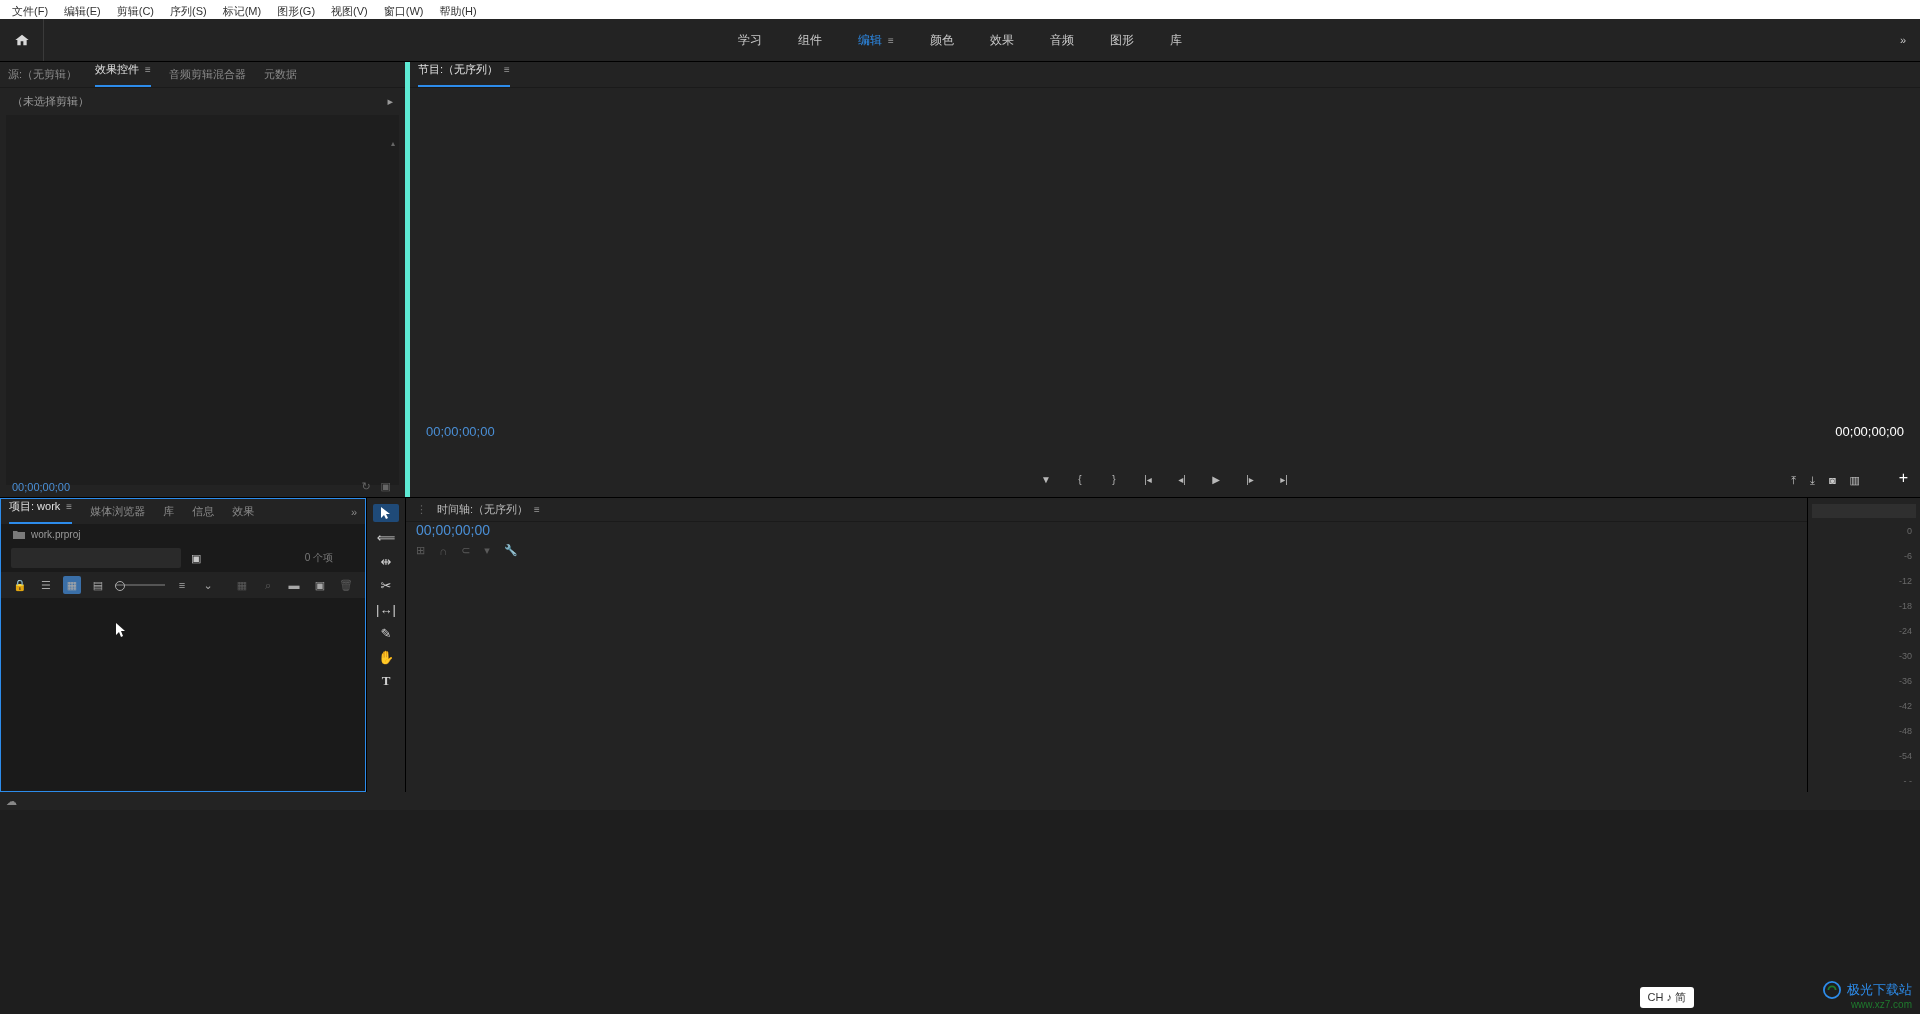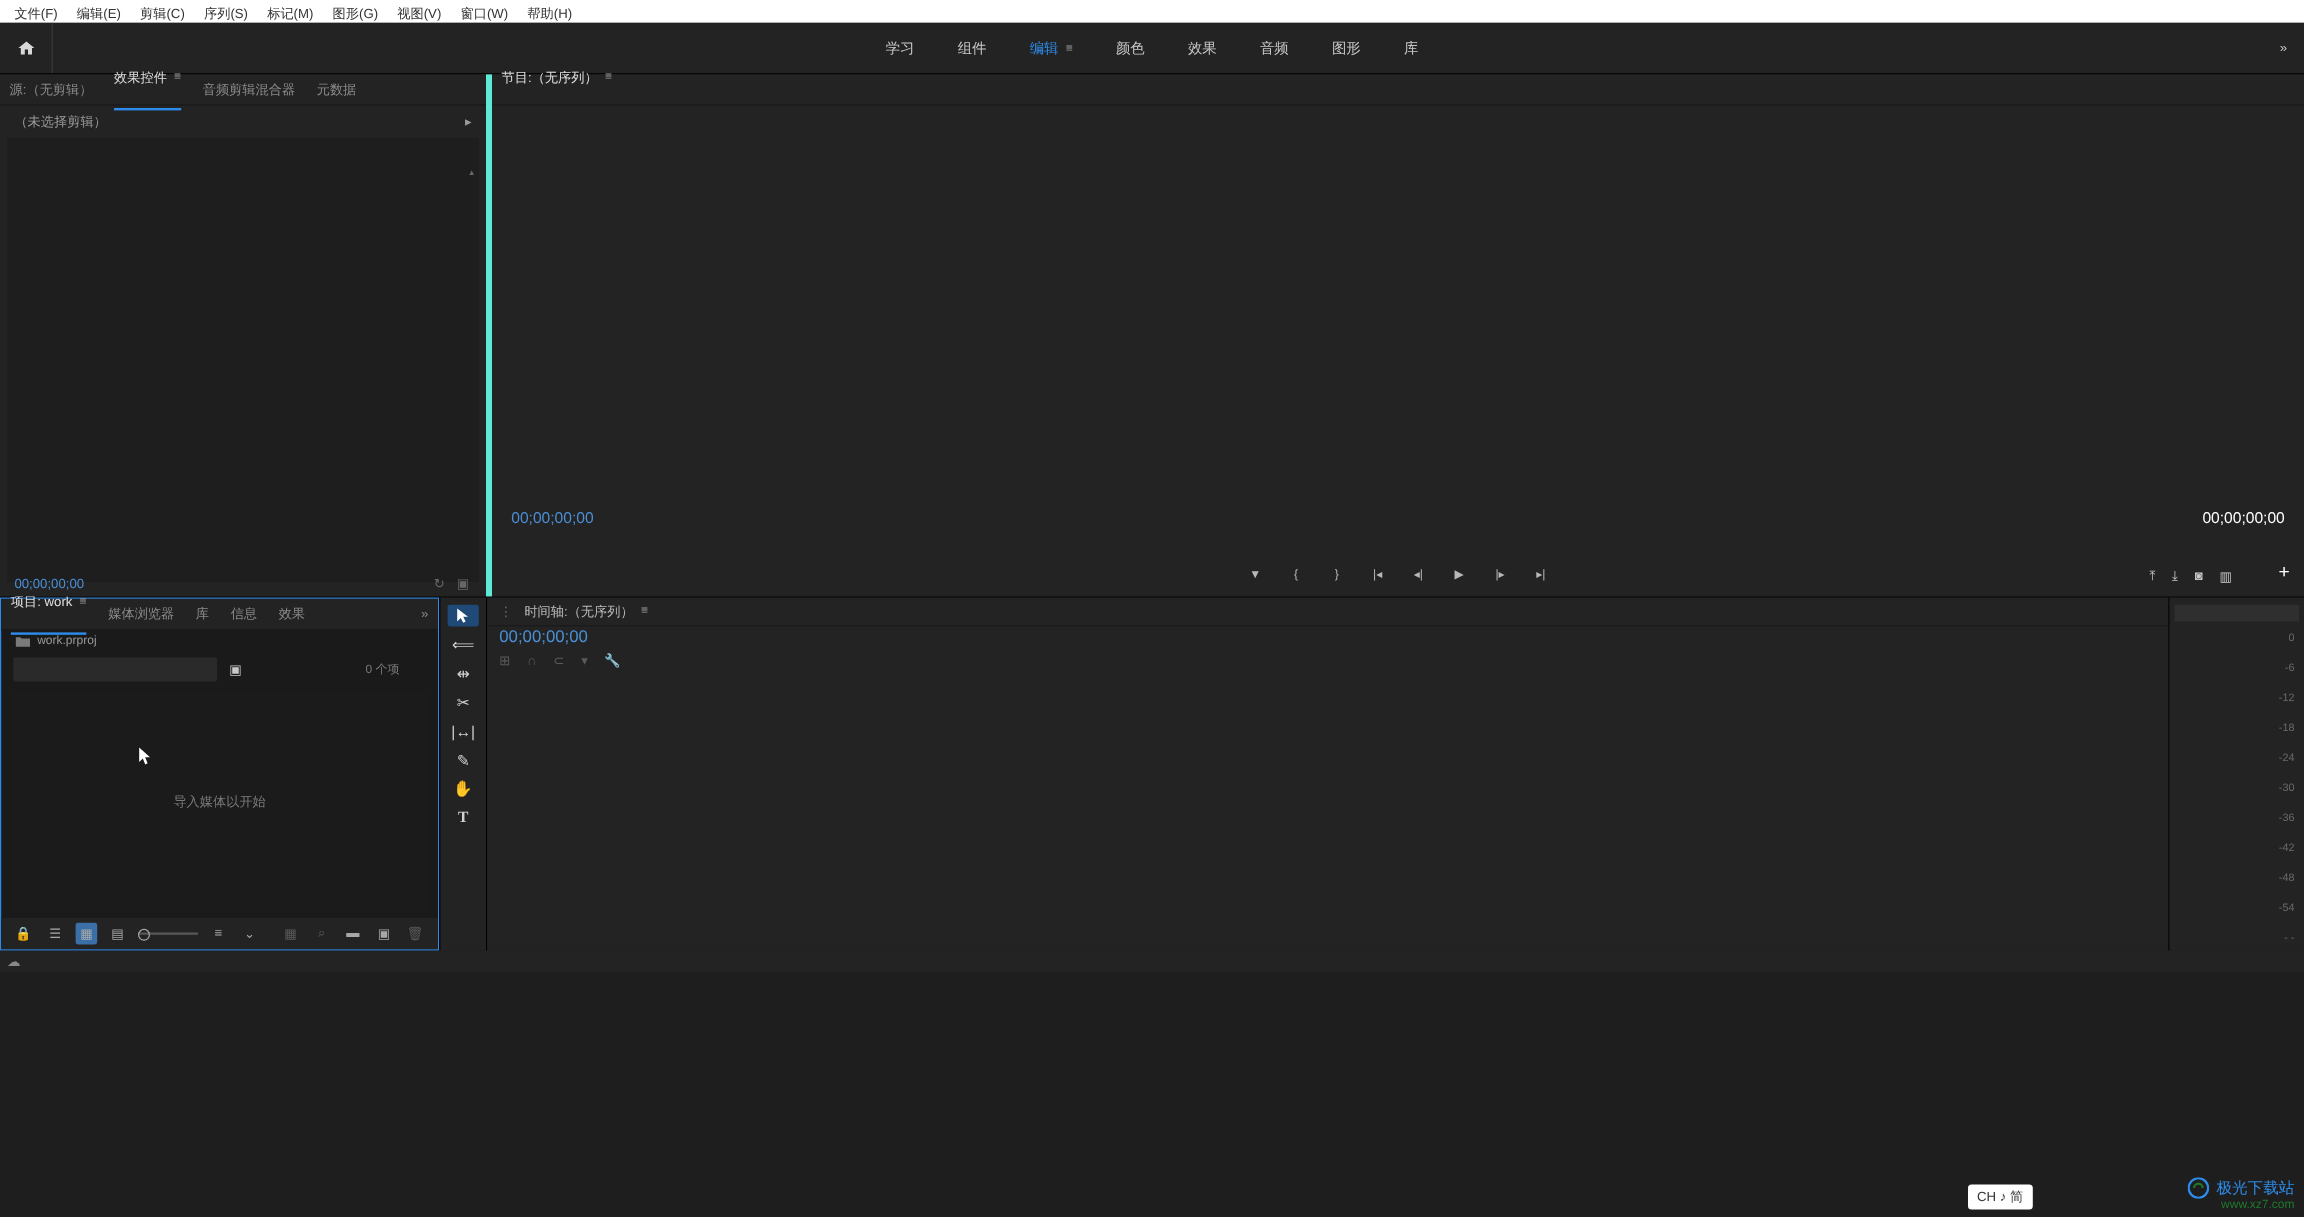--- a/index.html
+++ b/index.html
@@ -15,21 +15,21 @@
 .home-btn svg { width: 16px; height: 14px; fill: #d8d8d8; }
 .workspace-tabs { position: absolute; left: 50%; transform: translateX(-50%); display: flex; height: 100%; align-items: center; gap: 36px; }
 .ws-tab { color: #c8c8c8; font-size: 12px; cursor: pointer; display: flex; align-items: center; gap: 6px; }
 .ws-tab.active { color: #2d8ceb; }
 .ws-more { position: absolute; right: 14px; color: #c8c8c8; }
 
 
 .main { display: flex; height: 436px; border-bottom: 1px solid #000;}
 .panel-tabs { height: 26px; display: flex; align-items: center; padding: 0 8px; gap: 18px; border-bottom: 1px solid #1a1a1a; }
 .panel-tab { color: #8a8a8a; font-size: 11px; cursor: pointer; display: flex; align-items: center; gap: 6px; }
-.panel-tab.active { color: #e0e0e0; border-bottom: 2px solid #2d8ceb; padding-bottom: 18px; }
+.panel-tab.active { color: #e0e0e0; border-bottom: 2px solid #2d8ceb; padding-bottom: 8px; }
 .hamburger { font-size: 10px; color: #9a9a9a; }
 
 
 .left-col { width: 410px; display: flex; flex-direction: column; }
 .source-panel { flex: 1; background: #232323; border-right: 5px solid #5eead4; position: relative; }
 .no-clip-row { padding: 6px 12px; display: flex; justify-content: space-between; align-items: center; color: #9a9a9a; font-size: 11px; }
 .src-area { background: #1e1e1e; margin: 0 6px; height: 370px; position: relative; }
 .src-timecode { position: absolute; left: 12px; bottom: 4px; color: #4a8fd6; font-size: 11px; }
 .src-bottom-icons { position: absolute; right: 14px; bottom: 4px; display: flex; gap: 10px; color: #666; }
 
@@ -213,23 +213,20 @@
         </svg>
       <span>work.prproj</span>
     </div>
     <div class="proj-search-row">
       <div class="search-wrap">
         <span class="search-icon">⌕</span>
         <input class="proj-search" type="text" style="">
       </div>
       <span class="fbtn">▣</span>
       <span class="item-count">0 个项</span>
-    </div>
-    <div class="proj-body">
-      <span>导入媒体以开始</span>
     </div>
     <div class="proj-footer">
       <span class="fbtn" style="color:#2a7a2a">🔒</span>
       <span class="fbtn">☰</span>
       <span class="fbtn" style="background:#3a6fa8;border-radius:2px">▦</span>
       <span class="fbtn">▤</span>
       <div class="zoom-slider"></div>
       <span class="fbtn">≡</span>
       <span class="fbtn">⌄</span>
       <span class="spacer"></span>

